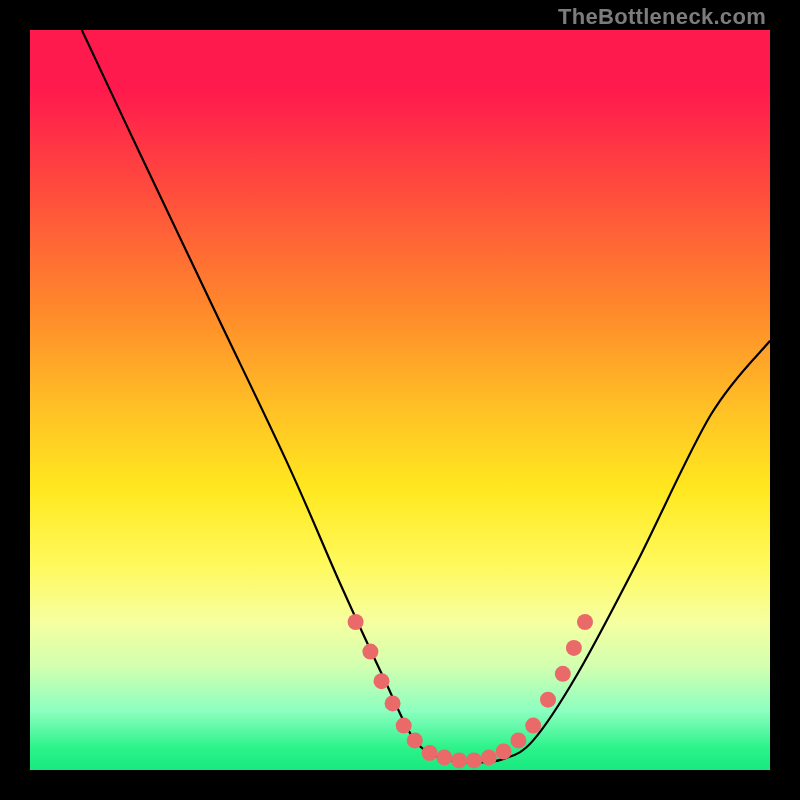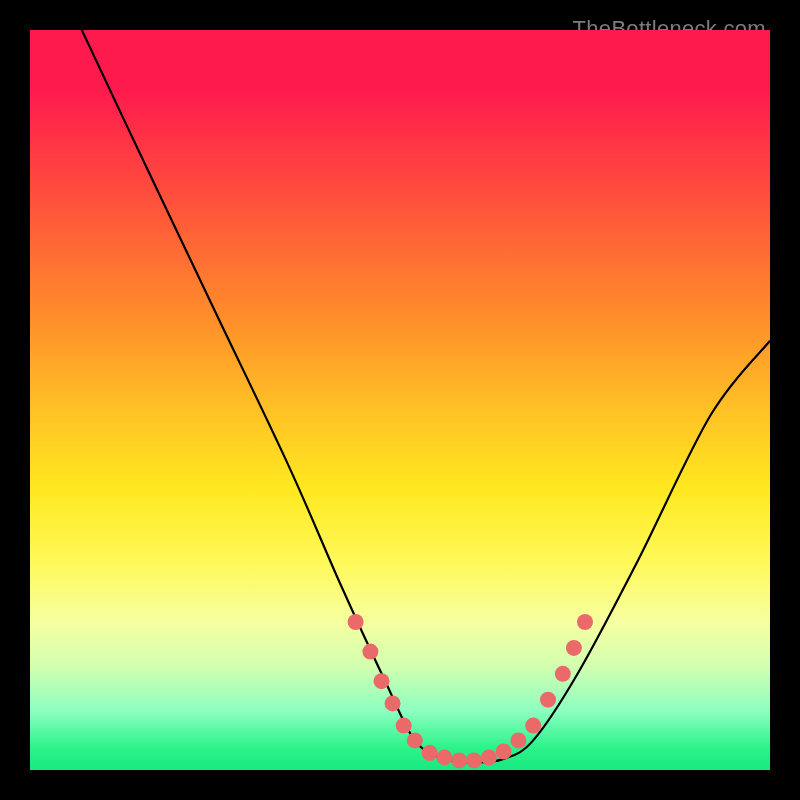--- a/index.html
+++ b/index.html
@@ -38,25 +38,25 @@
       #fff95a 72%,
       #f6ffa0 80%,
       #d2ffb0 86%,
       #8cffc0 92%,
       #2cf38a 97%,
       #17e980 100%
     );
   }
   .attribution {
     position: absolute;
-    top: 16px;
+    top: 4px;
     right: 34px;
     font-family: Arial, Helvetica, sans-serif;
     font-size: 22px;
-    font-weight: 400;
+    font-weight: 700;
     color: #7c7c7c;
     letter-spacing: 0.3px;
     user-select: none;
   }
   svg.curves {
     position: absolute;
     left: 0; top: 0;
     width: 740px;
     height: 740px;
     overflow: visible;

